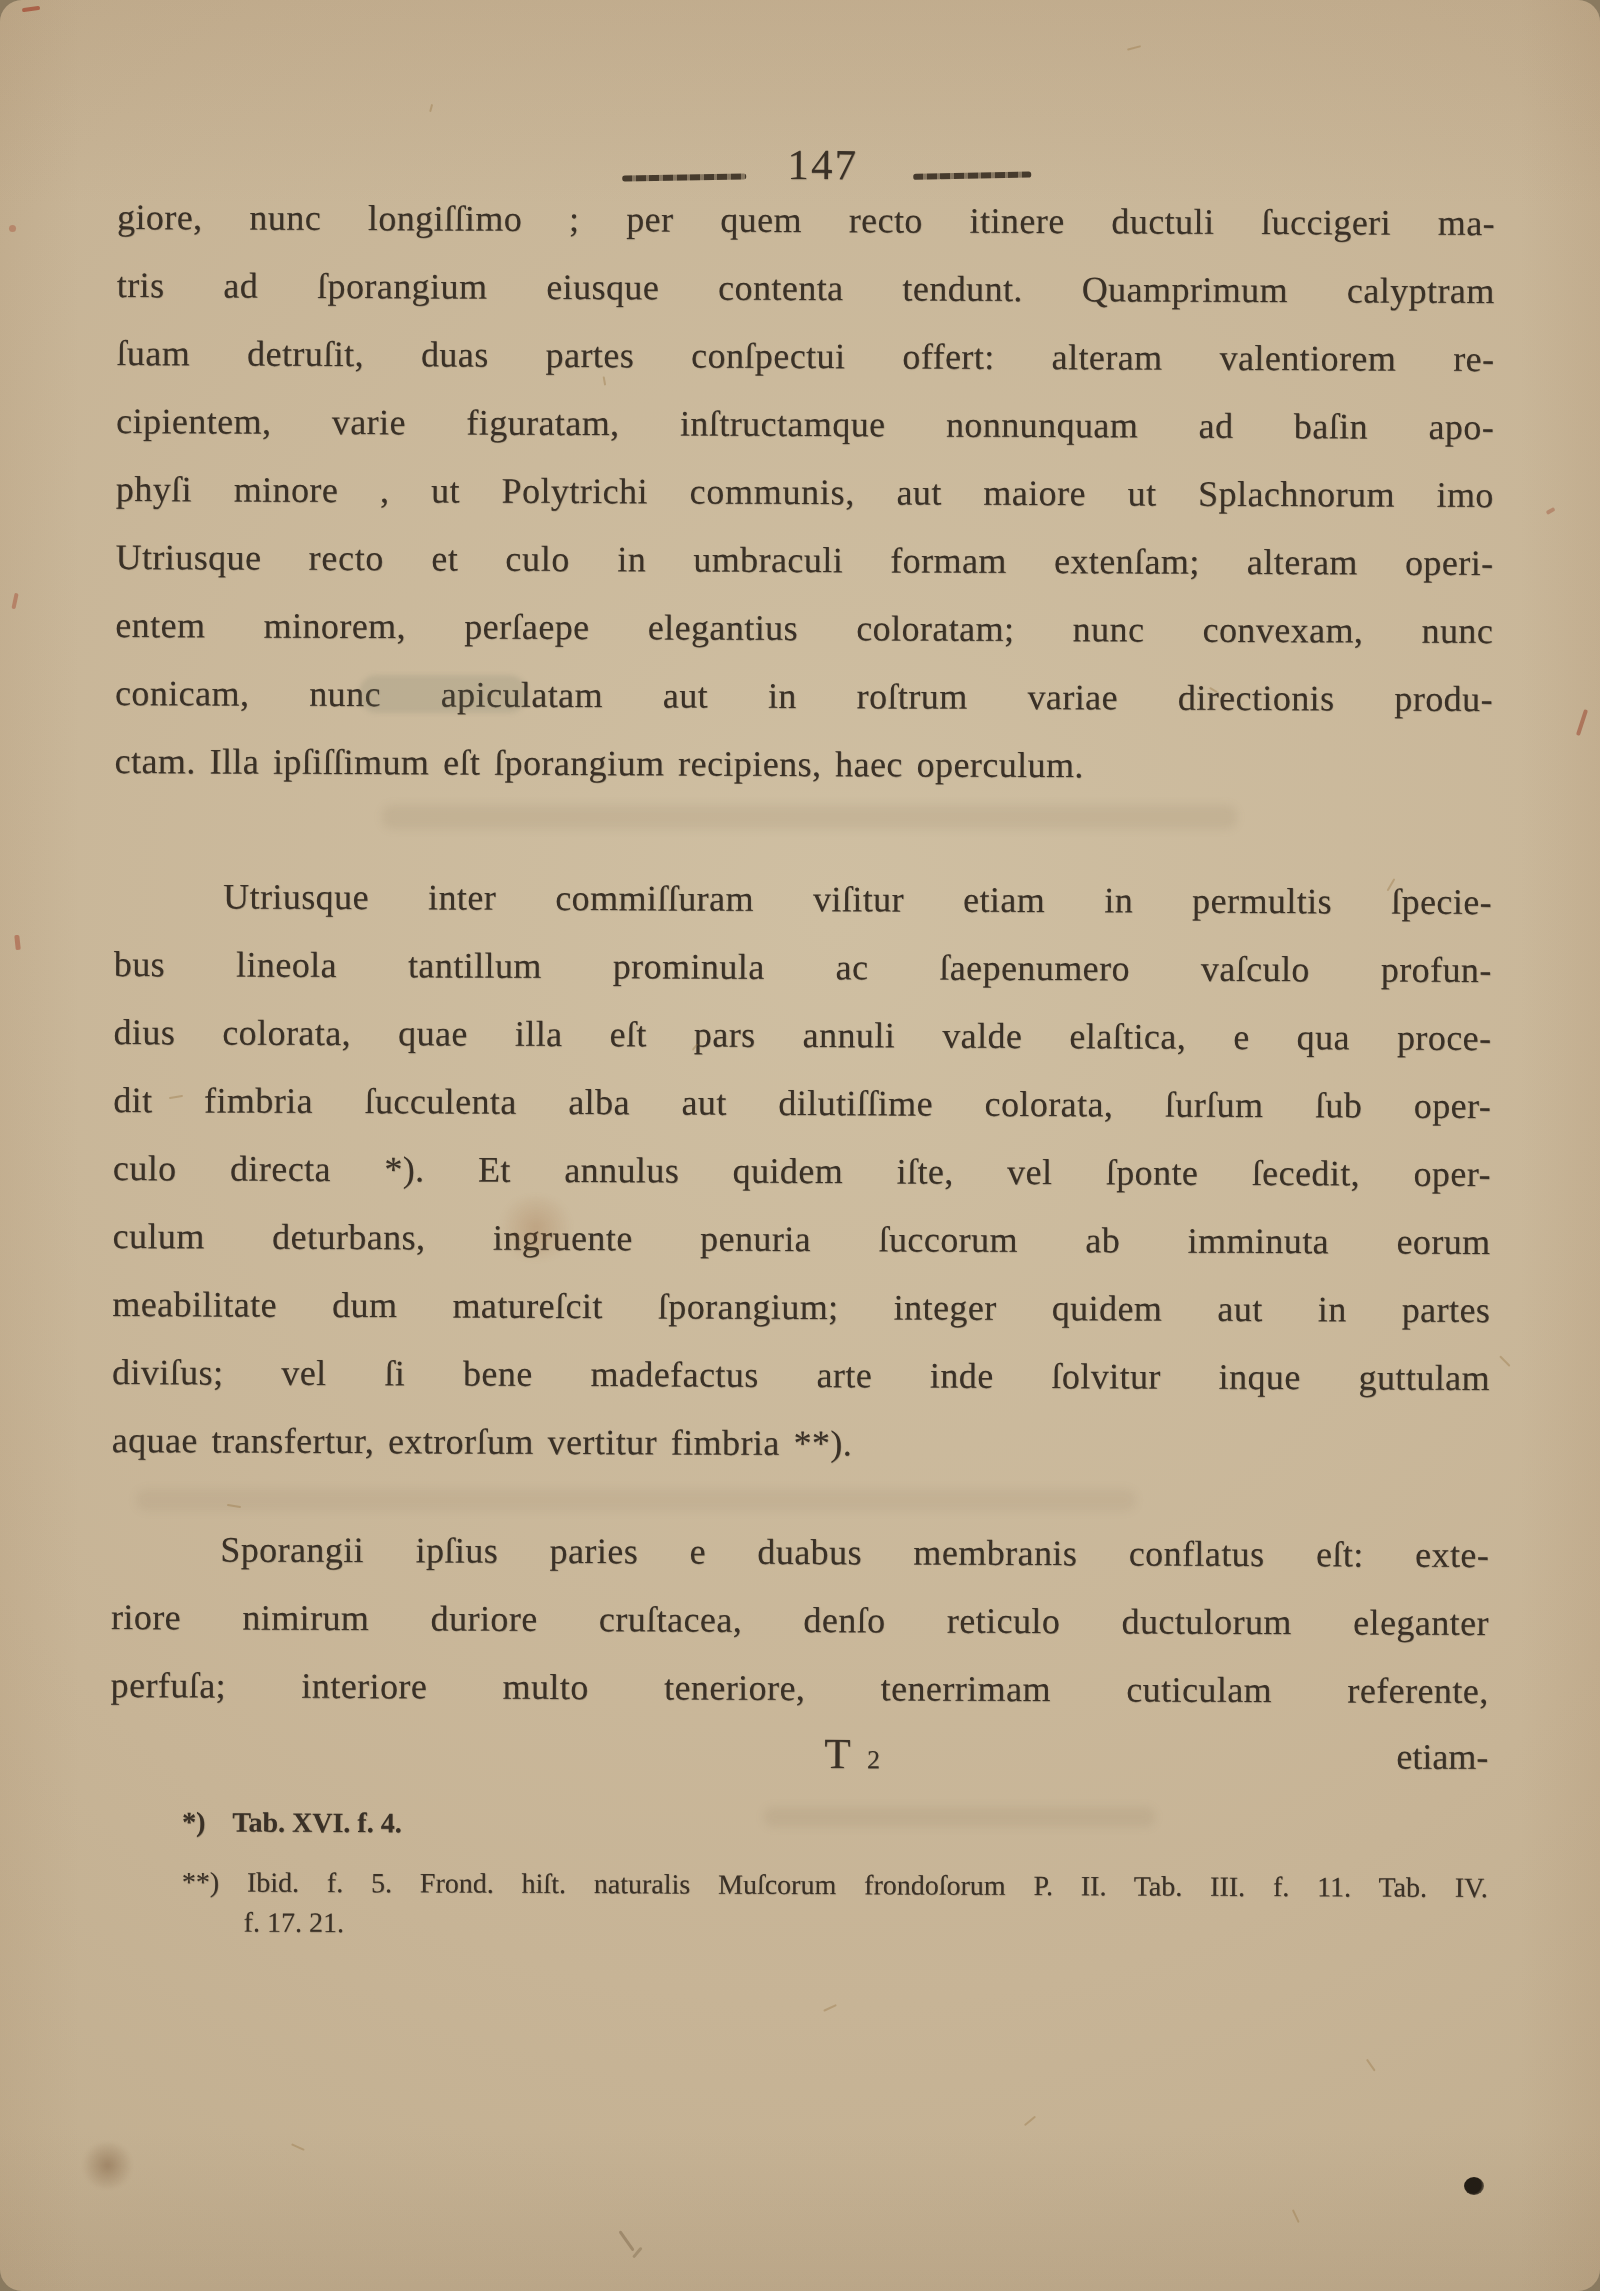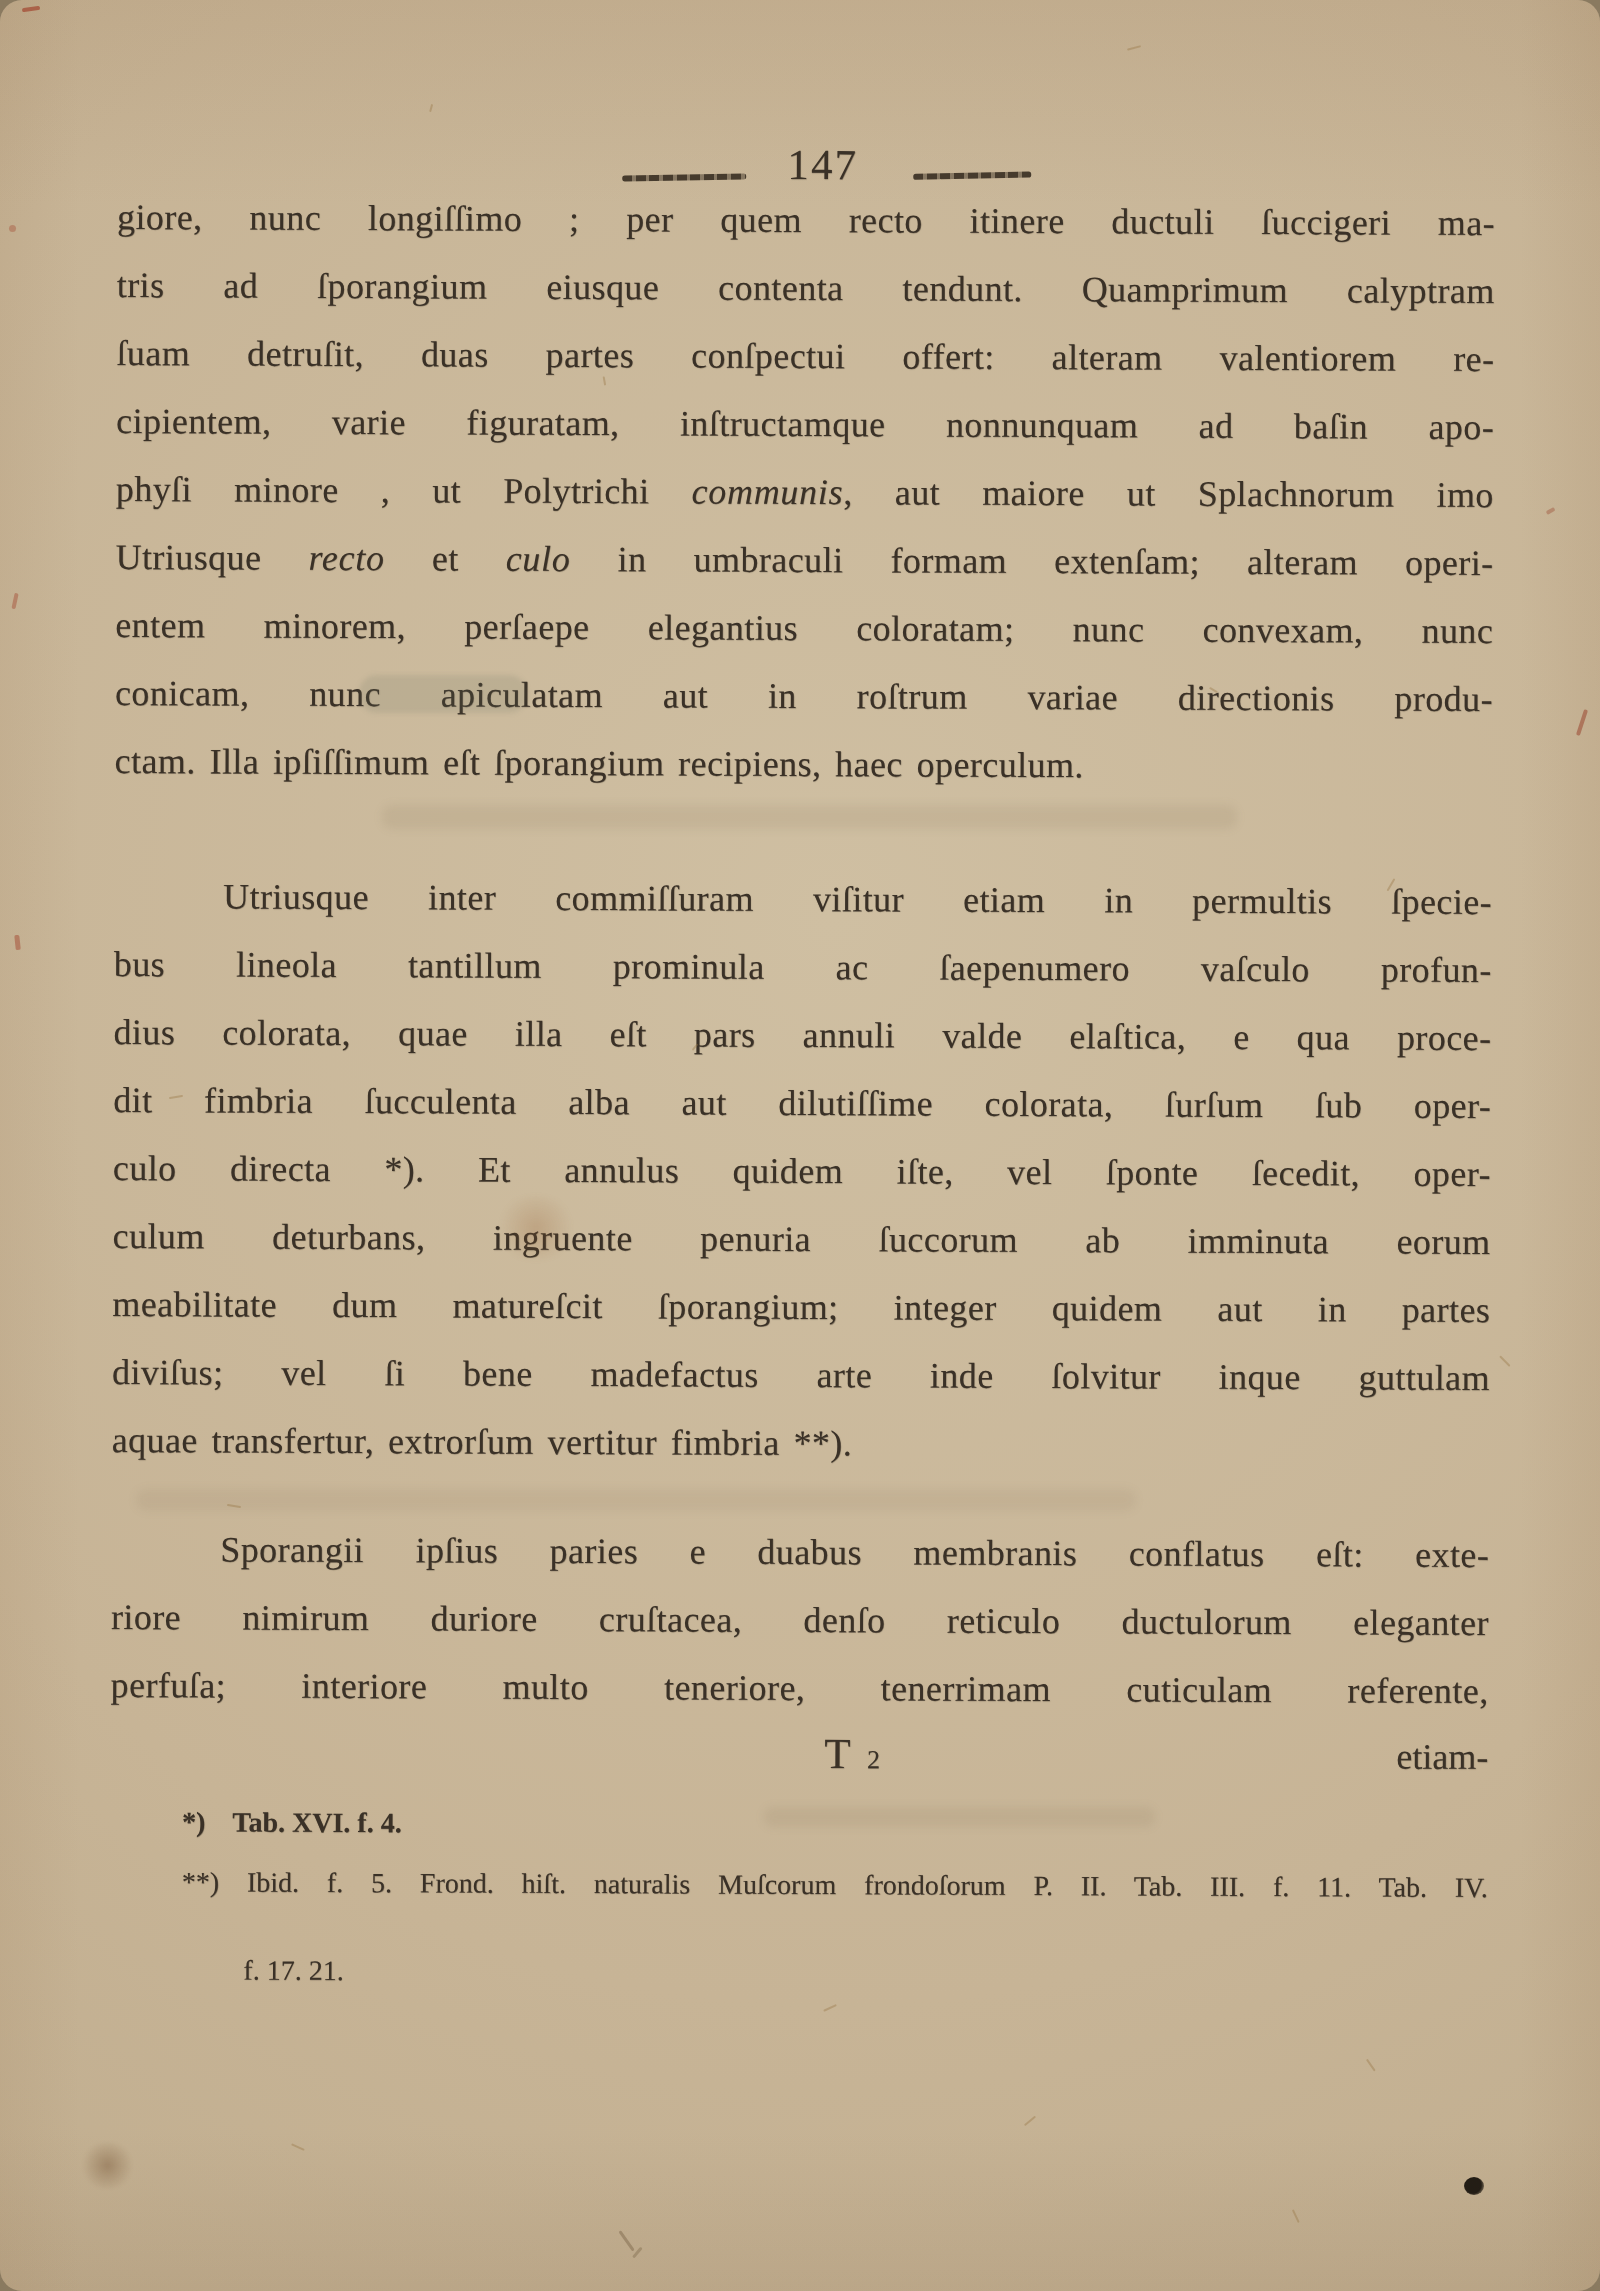--- a/index.html
+++ b/index.html
@@ -28,36 +28,36 @@
     background:repeating-linear-gradient(90deg,#463b2d 0 10px, rgba(70,59,45,.5) 10px 13.6px);}
   .rule-l{left:618px;top:175px;width:124px;transform:rotate(-1.2deg);}
   .rule-r{left:909px;top:172px;width:118px;transform:rotate(-1.4deg);}
 
   
   .body-text{position:absolute;left:113px;top:186px;width:1378px;}
   .line{height:68px;line-height:68px;font-size:36px;overflow:hidden;
     text-align:justify;text-align-last:justify;word-spacing:.12em;letter-spacing:.012em;}
   .line.last{text-align-last:left;}
   .line.indent{padding-left:109px;}
-  .it{font-style:italic;letter-spacing:.02em;}
+  .it{letter-spacing:.02em;}
   .para.p2{margin-top:67px;}
   .para.p3{margin-top:41px;}
 
   
   .sig{position:absolute;top:1726px;left:827px;height:55px;display:flex;align-items:baseline;line-height:55px;}
   .sig-t{font-size:43px;}
   .sig-2{font-size:26px;margin-left:16.4px;}
   .catchword{position:absolute;top:1730px;right:109px;font-size:36px;line-height:49px;}
 
   
   .fn{position:absolute;font-size:28px;line-height:40px;height:40px;overflow:hidden;}
   .fn1{top:1805px;left:185px;font-weight:bold;}
   .fn1 .fn-marker{margin-right:27px;}
   .fn2{top:1865px;left:185px;width:1306px;text-align:justify;text-align-last:justify;}
-  .fn2c{top:1905px;left:247px;margin-top:48px;}
+  .fn2c{top:1905px;left:247px;}
 
   
   .mark{position:absolute;pointer-events:none;}
   .fiber{position:absolute;width:13.6px;height:1.8px;background:rgba(150,115,65,.38);border-radius:0.9px;pointer-events:none;}
 </style>
 </head>
 <body>
 
 <div class="page">
 

